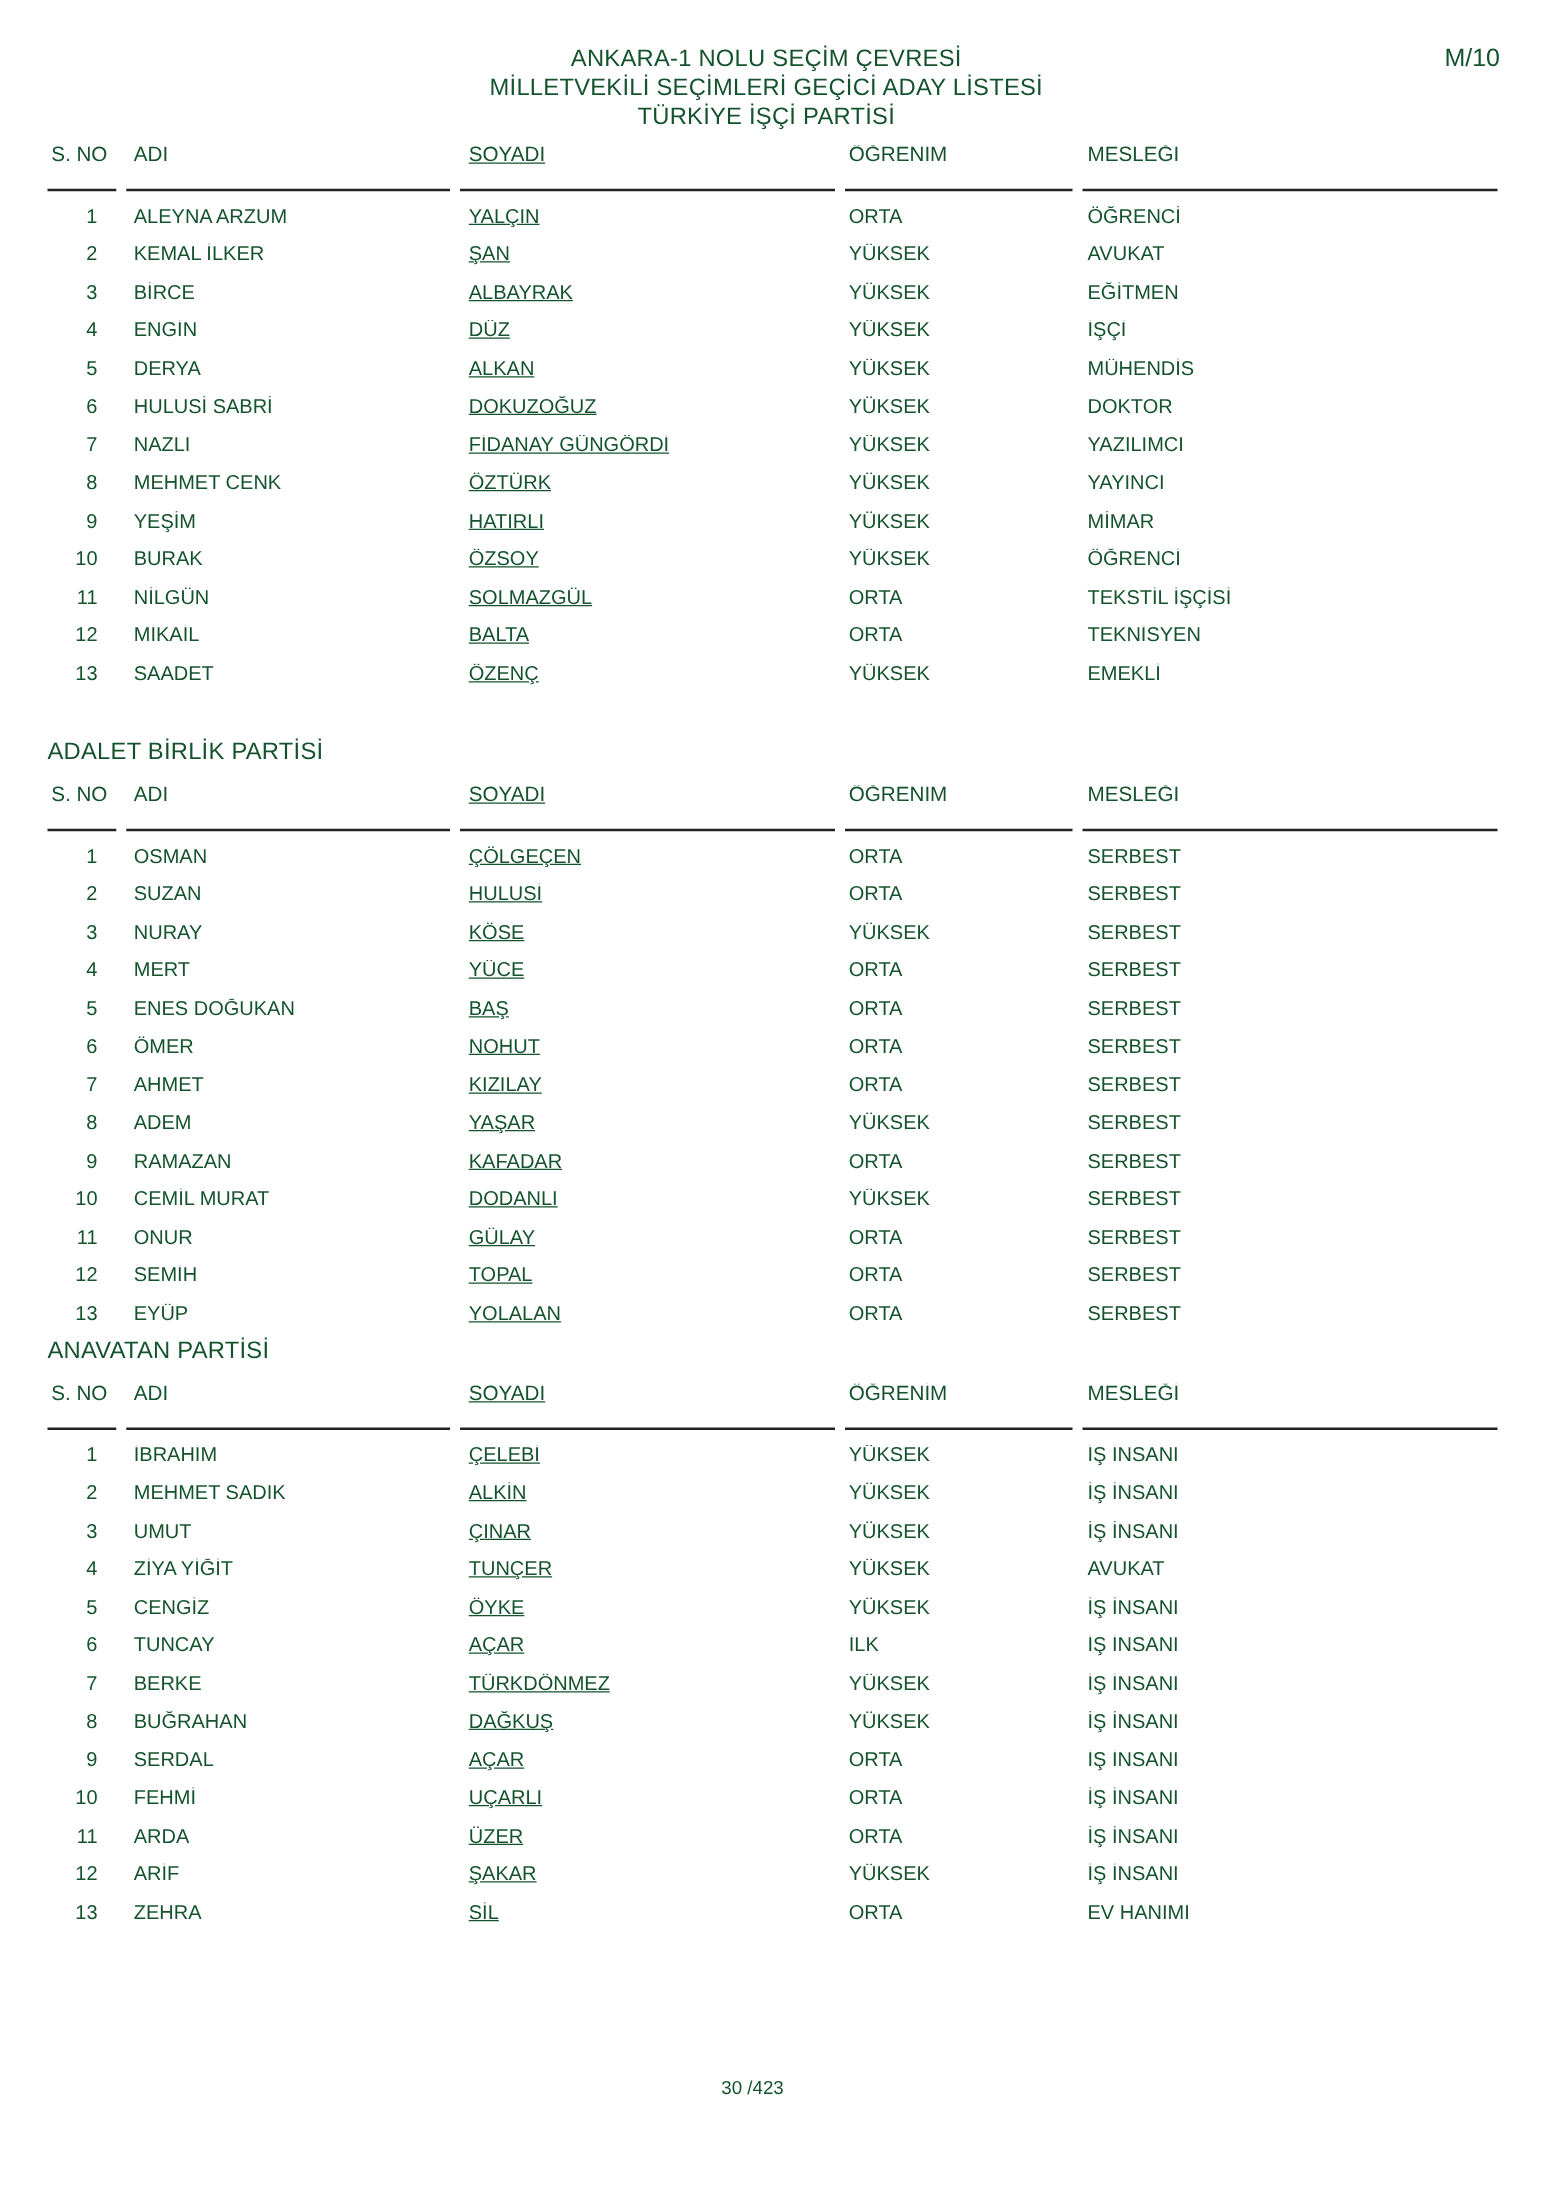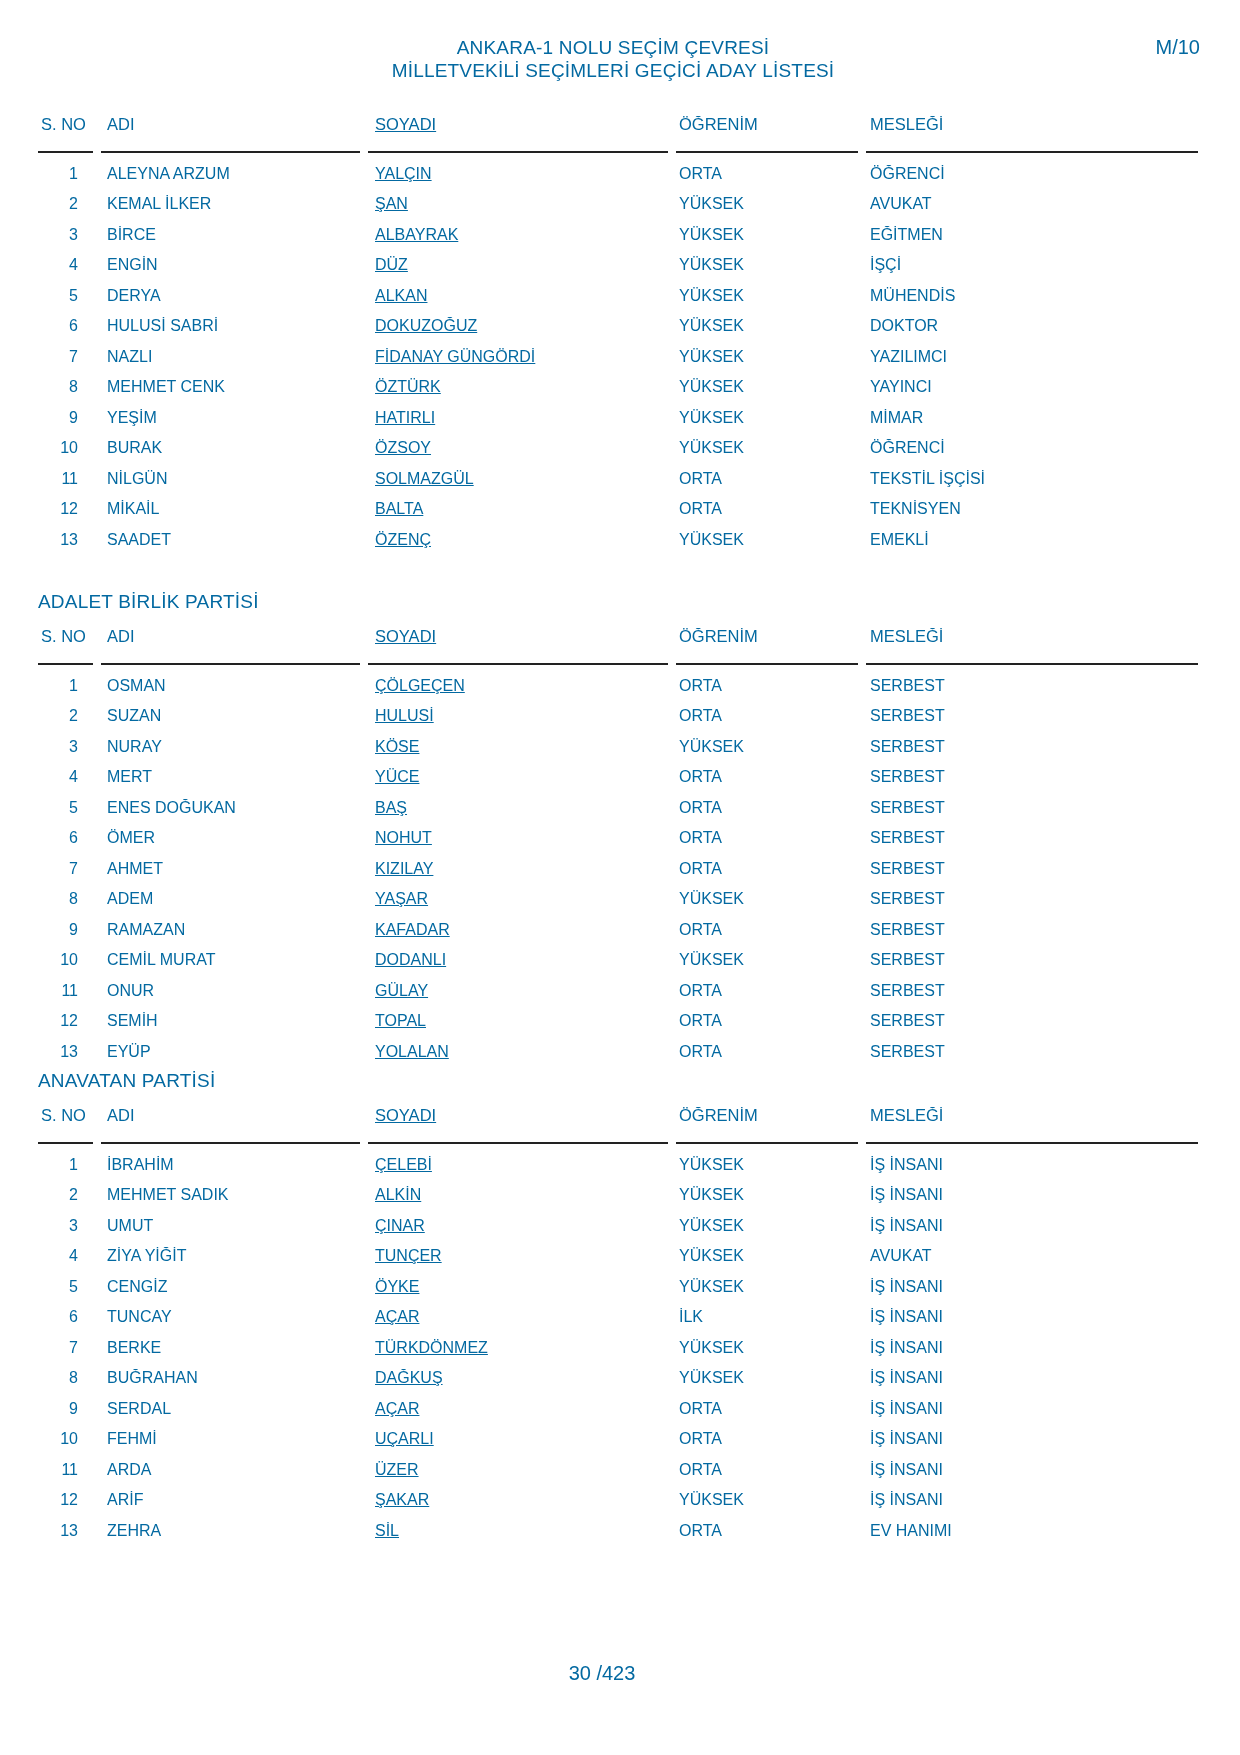--- a/index.html
+++ b/index.html
@@ -2,21 +2,21 @@
 <html><head>
 <meta charset="utf-8">
 <style>
   html, body { margin: 0; padding: 0; background: #ffffff; }
   .page {
     position: relative;
     width: 1240px;
     height: 1755px;
     background: #ffffff;
     font-family: "Liberation Sans", "DejaVu Sans", sans-serif;
-    color: #0369a1;
+    color: #14532d;
     overflow: hidden;
   }
   .doc-header {
     position: absolute;
     top: 36px;
     left: 0;
     width: 1226px;
     text-align: center;
     font-size: 19px;
     line-height: 23px;
@@ -58,31 +58,32 @@
   .c.ogrenim { width: 182px; margin-right: 8px; padding-left: 3px; }
   .c.meslegi { width: 332px; padding-left: 4px; }
   .thead .c.num { text-align: left; padding-left: 3px; }
   .row .c.num { text-align: right; padding-right: 15px; }
   .page-footer {
     position: absolute;
     top: 1662px;
     left: 0;
     width: 1204px;
     text-align: center;
-    font-size: 20px;
+    font-size: 15px;
   }
 </style>
 </head>
 <body>
 
 <div class="page">
 
   <div class="doc-header">
     <div>ANKARA-1 NOLU SEÇİM ÇEVRESİ</div>
     <div>MİLLETVEKİLİ SEÇİMLERİ GEÇİCİ ADAY LİSTESİ</div>
+    <div>TÜRKİYE İŞÇİ PARTİSİ</div>
   </div>
 
   <div class="doc-code">M/10</div>
 
   <section class="party-section" id="section-1">
     <div class="thead">
       <div class="c num">S. NO</div>
       <div class="c adi">ADI</div>
       <div class="c soyadi">SOYADI</div>
       <div class="c ogrenim">ÖĞRENİM</div>

